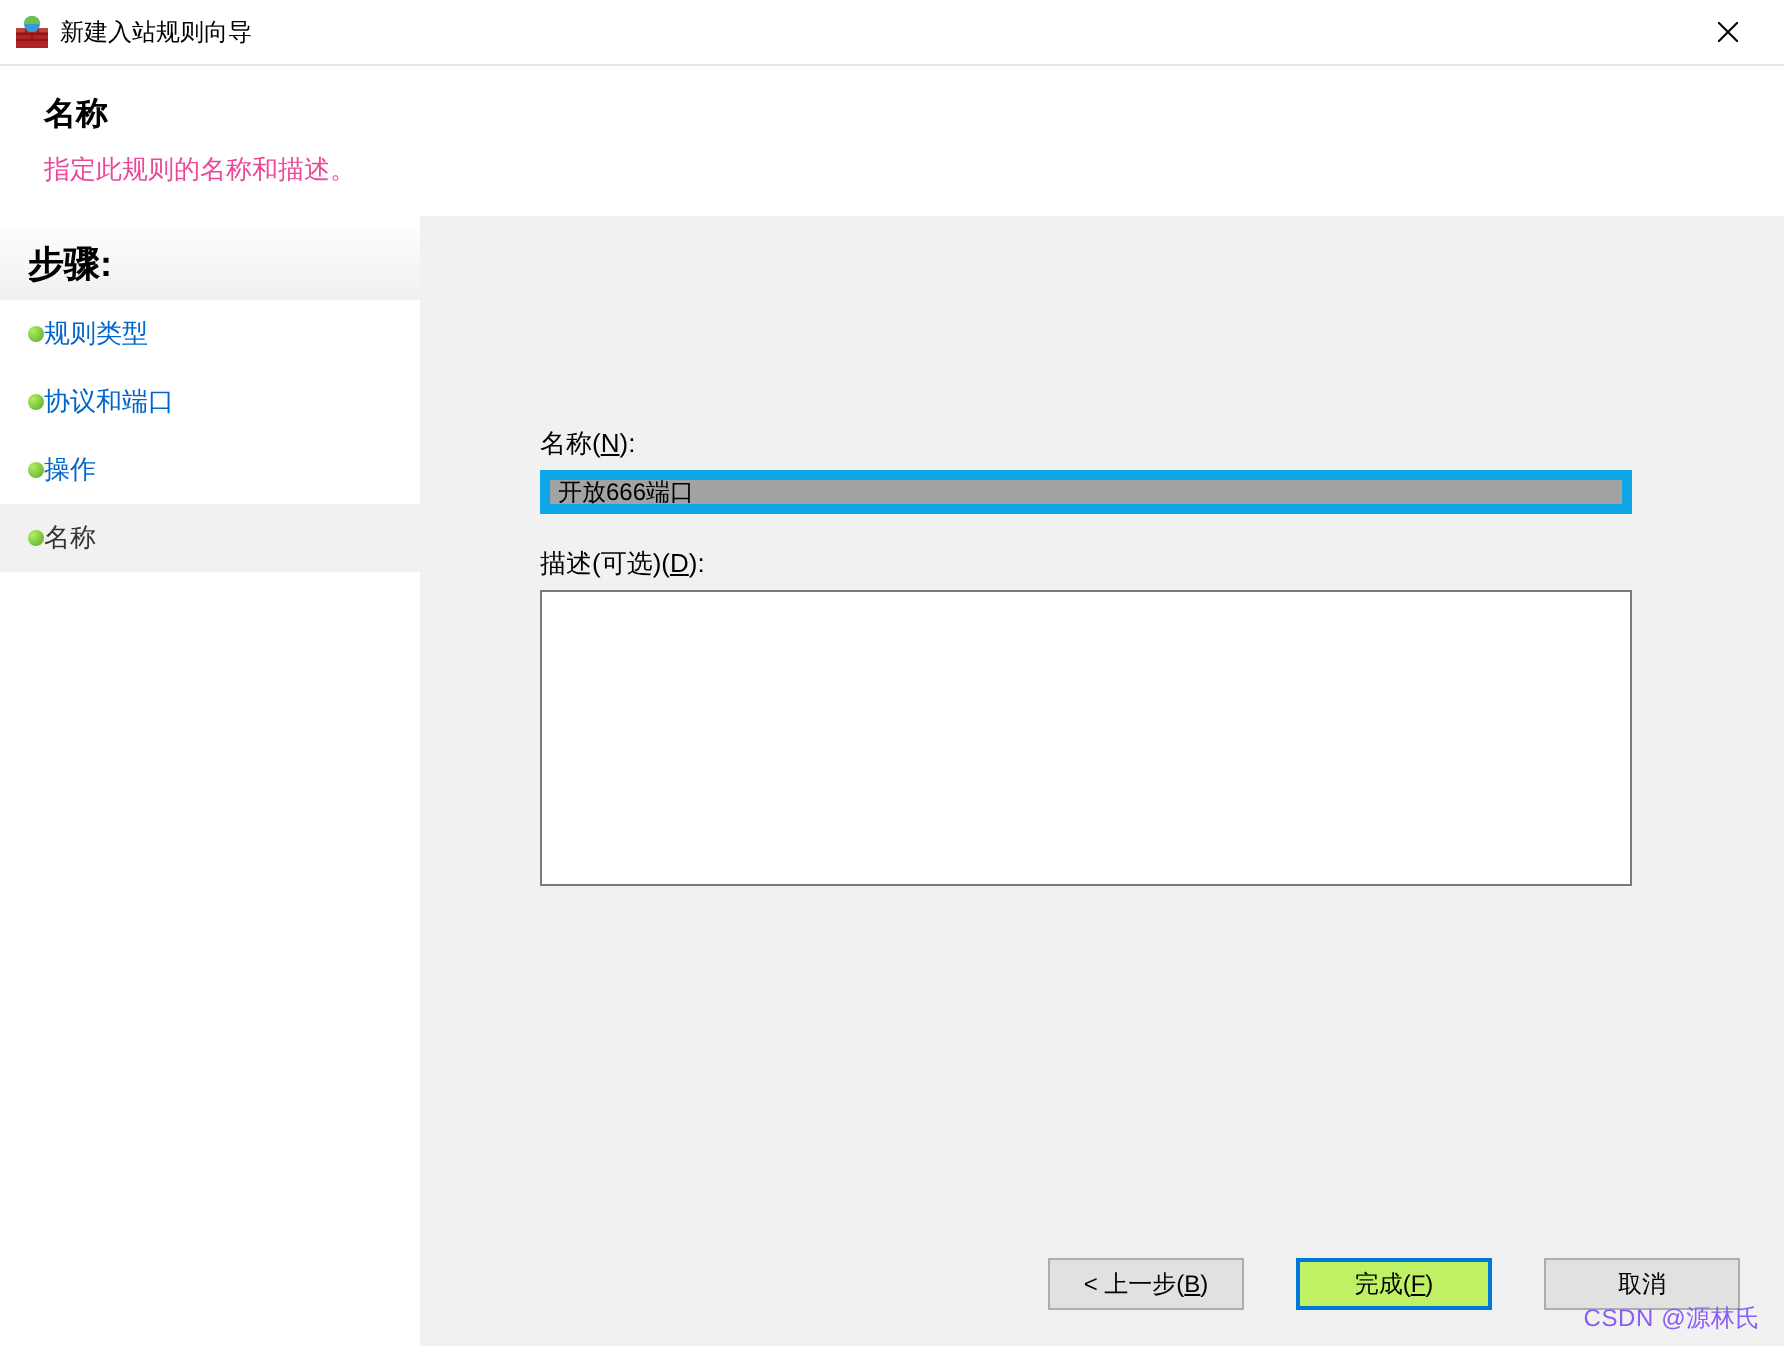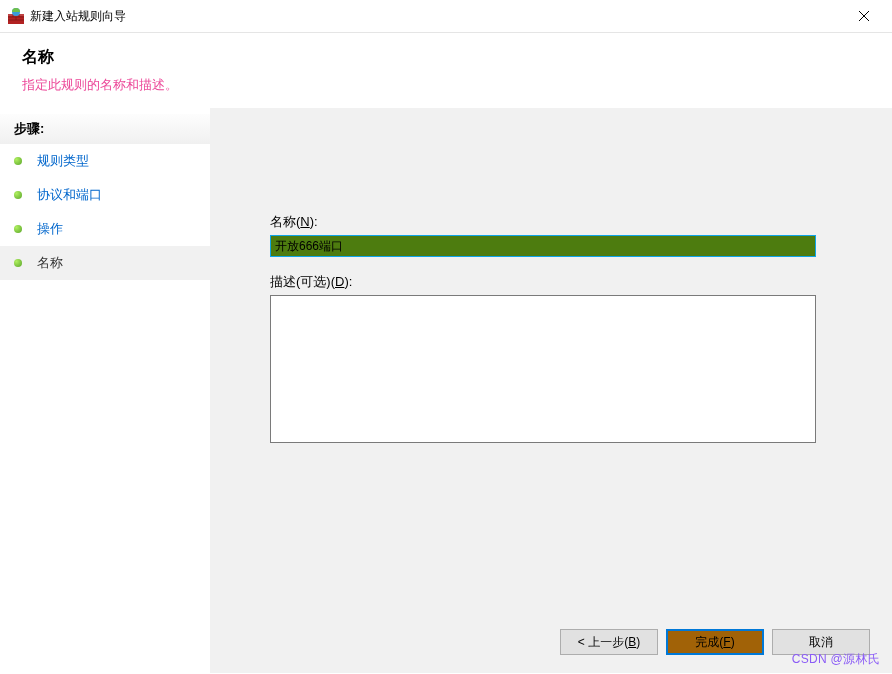--- a/index.html
+++ b/index.html
@@ -45,31 +45,31 @@
       height: 565px;
     }
     .sidebar {
       width: 210px;
       background: linear-gradient(#fff, #fff);
       border-right: none;
       padding-top: 6px;
     }
     .sidebar .steps-header {
       font-weight: bold;
-      font-size: 13px;
+      font-size: 18px;
       padding: 6px 14px;
       background: linear-gradient(#fdfdfd, #f0f0f0);
     }
     .sidebar .step {
       display: flex;
       align-items: center;
       padding: 8px 14px;
       font-size: 13px;
       color: #0066cc;
-      gap: 15px;
+      gap: 0;
     }
     .sidebar .step.current {
       background: #f1f1f1;
       color: #333;
     }
     .bullet {
       width: 8px; height: 8px;
       background: radial-gradient(circle at 30% 30%, #b0f060, #5aa52a);
       border-radius: 50%;
       flex: none;
@@ -83,56 +83,56 @@
     .form-row { margin-bottom: 16px; }
     .form-row label {
       display: block;
       margin-bottom: 4px;
       font-size: 13px;
       color: #000;
     }
     .form-row input[type="text"] {
       width: 546px;
       height: 22px;
-      border: 1px solid #0ea5e9;
+      border: 5px solid #0ea5e9;
       padding: 1px 4px;
       font-size: 12px;
       font-family: inherit;
-      background: #4d7c0f;
+      background: #a3a3a3;
     }
     .form-row textarea {
       width: 546px;
       height: 148px;
       border: 1px solid #7a7a7a;
       padding: 2px 4px;
       font-size: 12px;
       font-family: inherit;
       resize: none;
       background: #fff;
     }
     .footer {
       position: absolute;
       bottom: 18px;
       right: 22px;
       display: flex;
-      gap: 8px;
+      gap: 26px;
     }
     .footer button {
       min-width: 98px;
       height: 26px;
       font-size: 12px;
       font-family: inherit;
       background: #e1e1e1;
       border: 1px solid #adadad;
       padding: 0 12px;
       cursor: default;
     }
     .footer button.primary {
       border: 2px solid #0078d7;
-      background: #a16207;
+      background: #bef264;
     }
     .watermark {
       position: absolute;
       bottom: 6px;
       right: 12px;
       color: #8b5cf6;
       font-size: 12px;
       letter-spacing: 0.3px;
       pointer-events: none;
     }

